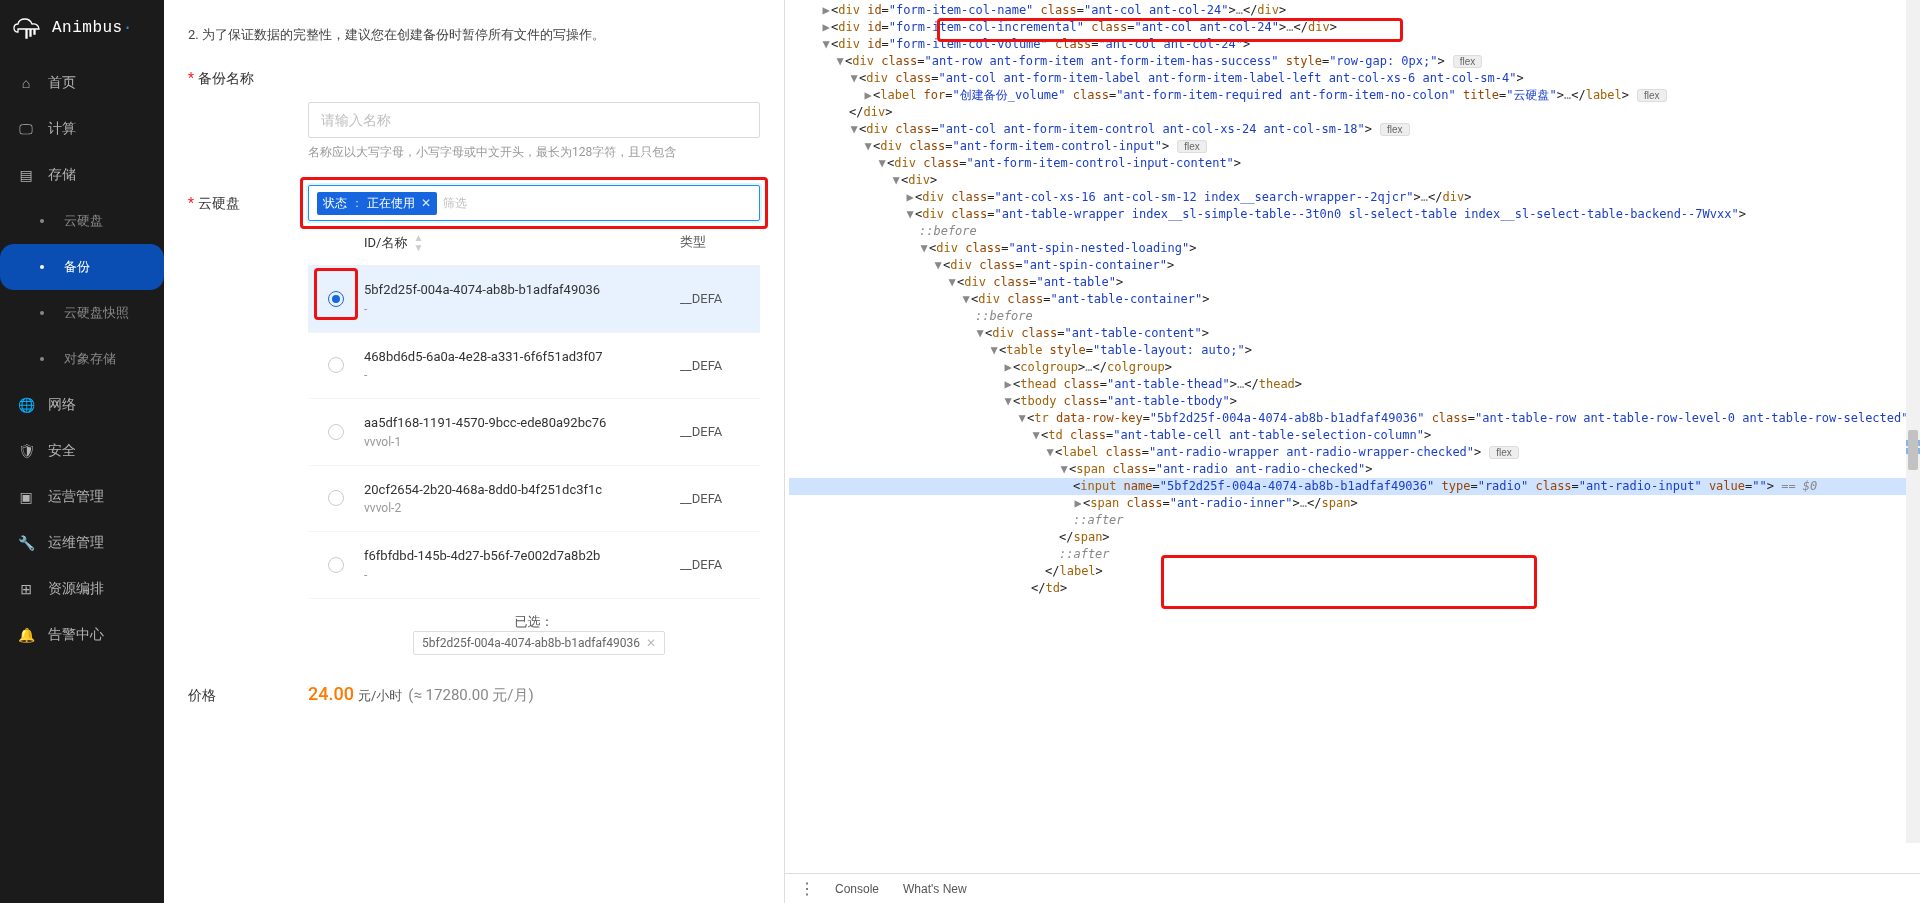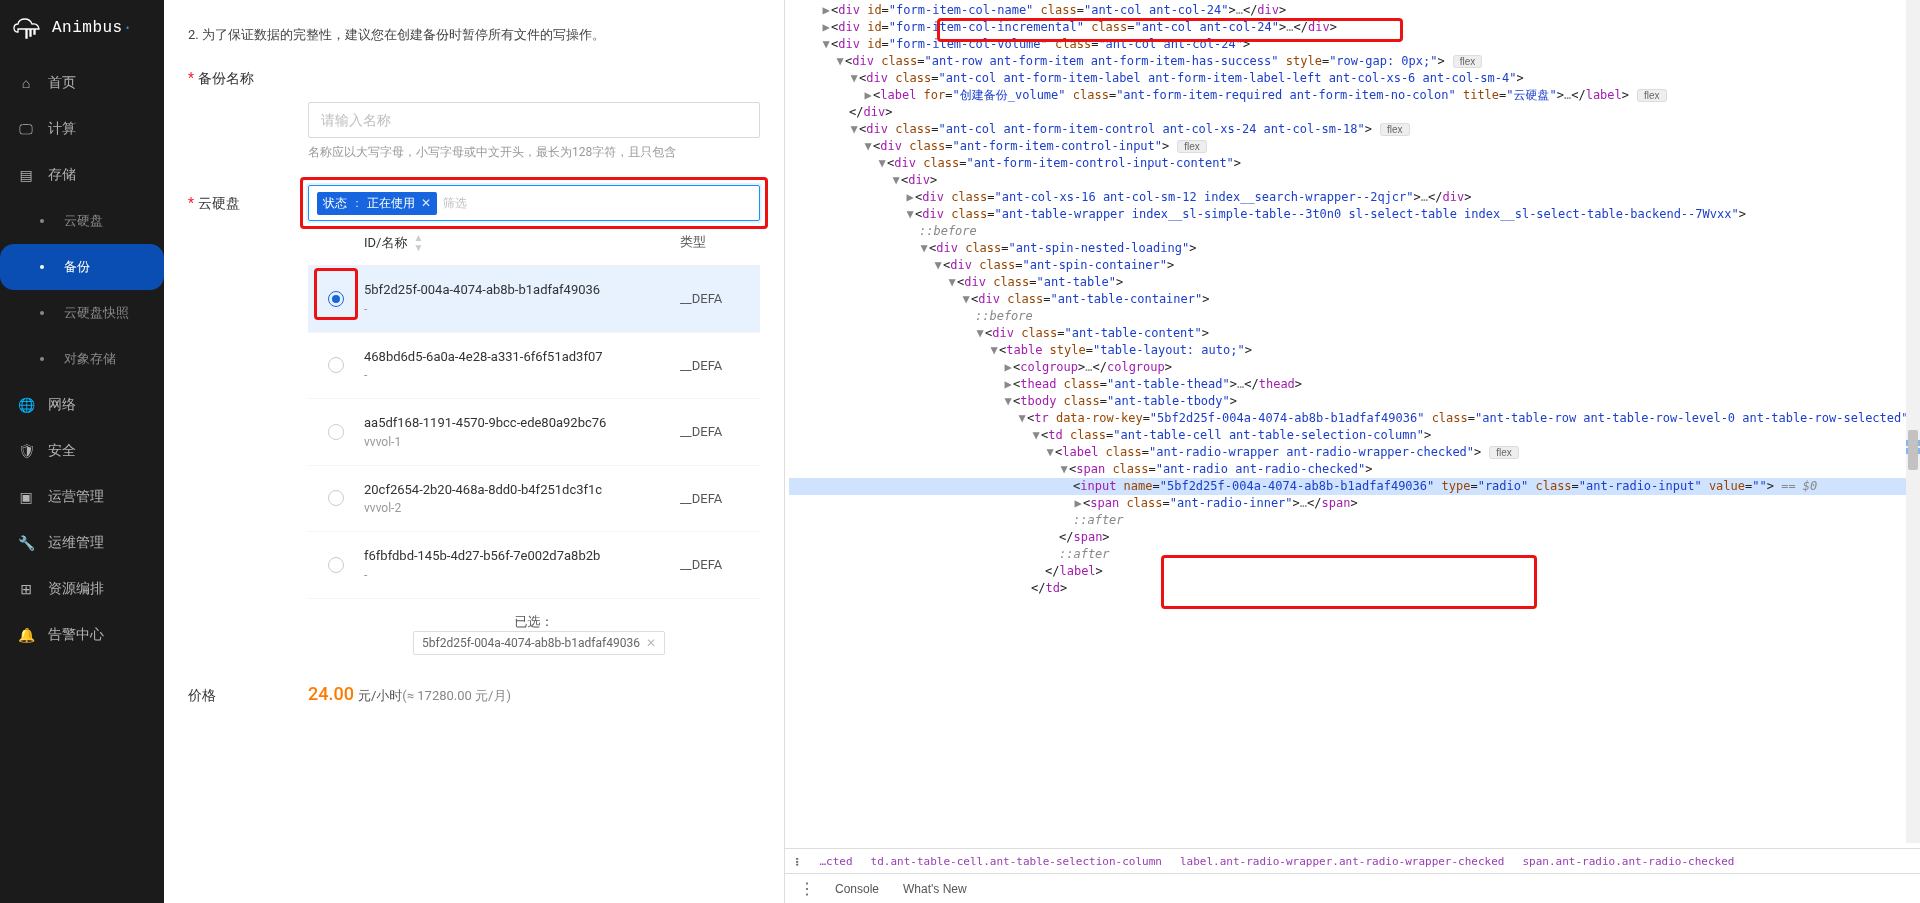--- a/index.html
+++ b/index.html
@@ -61,30 +61,30 @@
 .hi-box2 { position: absolute; left: 6px; top: 2px; width: 44px; height: 52px; border: 3px solid #e11; border-radius: 4px; pointer-events: none; z-index: 5; }
 
 .selected-info { margin-top: 14px; display: flex; align-items: center; font-size: 13px; color: #555; flex-direction: column; }
 .selected-chip { margin-left: 10px; border: 1px solid #ddd; padding: 4px 8px; border-radius: 2px; font-size: 12px; color: #666; display: inline-flex; align-items: center; }
 .selected-chip .x { margin-left: 6px; color: #bbb; cursor: pointer; }
 
 .price-row { margin-top: 28px; display: flex; align-items: baseline; }
 .price-label { width: 120px; color: #333; }
 .price-val { color: #ff7a00; font-size: 18px; font-weight: 500; }
 .price-unit { color: #555; font-size: 13px; margin-left: 4px; }
-.price-approx { color: #888; font-size: 13px; }
+.price-approx { color: #888; font-size: 15px; margin-left: 6px; }
 
 
 .devtools { flex: 1; background: #fff; font-family: Menlo, Consolas, monospace; font-size: 12px; color: #222; display: flex; flex-direction: column; border-left: 1px solid #ddd; overflow: hidden; position: relative; }
 .dom-tree { flex: 1; overflow: auto; padding: 2px 0 2px 4px; line-height: 17px; white-space: nowrap; }
 .dom-line { padding: 0 4px; position: relative; }
 .dom-line.hl { background: #cfe3ff; }
 .indent { display: inline-block; }
 .caret { color: #888; width: 10px; display: inline-block; text-align: center; }
-.k-tag { color: #a21caf; }
+.k-tag { color: #a16207; }
 .k-attr { color: #994500; }
 .k-val { color: #1b3ecb; }
 .k-pseudo { color: #888; font-style: italic; }
 .badge { background: #eee; color: #666; border-radius: 3px; padding: 0 6px; margin-left: 8px; font-family: -apple-system, sans-serif; font-size: 10px; border: 1px solid #ddd; }
 .ellip { color: #888; }
 .hi-dev1 { position: absolute; border: 3px solid #e11; border-radius: 4px; pointer-events: none; z-index: 10; }
 .bc-bar { border-top: 1px solid #ddd; padding: 4px 10px; font-size: 11px; color: #555; display: flex; align-items: center; gap: 18px; overflow: hidden; }
 .bc-item { color: #9a3db3; white-space: nowrap; }
 .dots-v { letter-spacing: -2px; transform: rotate(90deg); display: inline-block; font-size: 14px; color: #666; }
 .tabs-bar { border-top: 1px solid #ddd; display: flex; align-items: center; padding: 0 8px; height: 30px; font-family: -apple-system, sans-serif; font-size: 12px; color: #555; gap: 4px; }
@@ -296,24 +296,20 @@
 
     <div class="hi-dev1" style="left:152px; top:18px; width:466px; height:24px;"></div>
     <div class="hi-dev1" style="left:376px; top:555px; width:376px; height:54px;"></div>
 
     <div class="right-scroll">
       <div class="mark" style="top:440px"></div>
       <div class="mark" style="top:448px"></div>
       <div class="thumb" style="top:430px; height:40px"></div>
     </div>
 
-    <div class="bc-bar">
-      <span class="dots-v">⋯</span>
-      <span id="bc-items"><span class="bc-item" style="margin-right: 18px;">…cted</span><span class="bc-item" style="margin-right: 18px;">td.ant-table-cell.ant-table-selection-column</span><span class="bc-item" style="margin-right: 18px;">label.ant-radio-wrapper.ant-radio-wrapper-checked</span><span class="bc-item" style="margin-right: 18px;">span.ant-radio.ant-radio-checked</span></span>
-    </div>
     <div class="tabs-bar">
       <span class="dots">⋮</span>
       <span class="tab">Console</span>
       <span class="tab">What's New</span>
     </div>
   </div>
 
 </div>
 
 </body></html>

